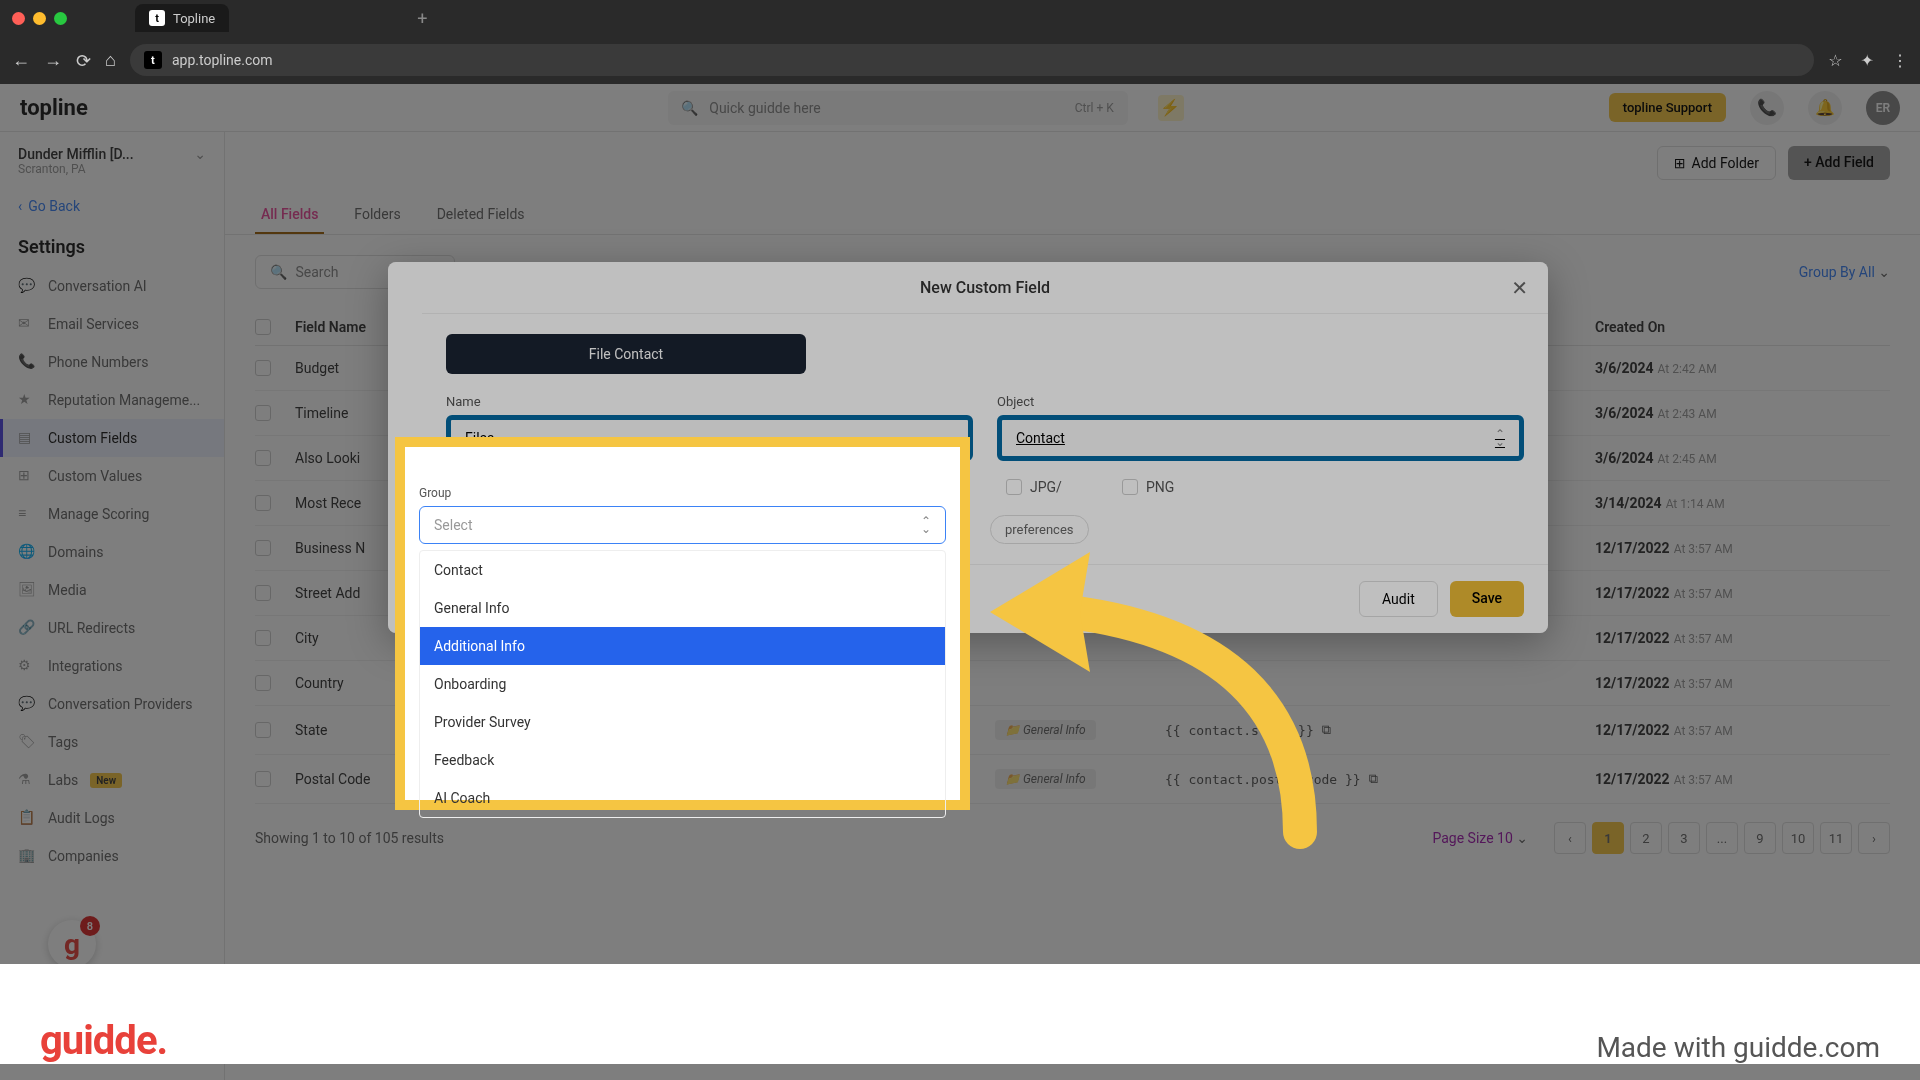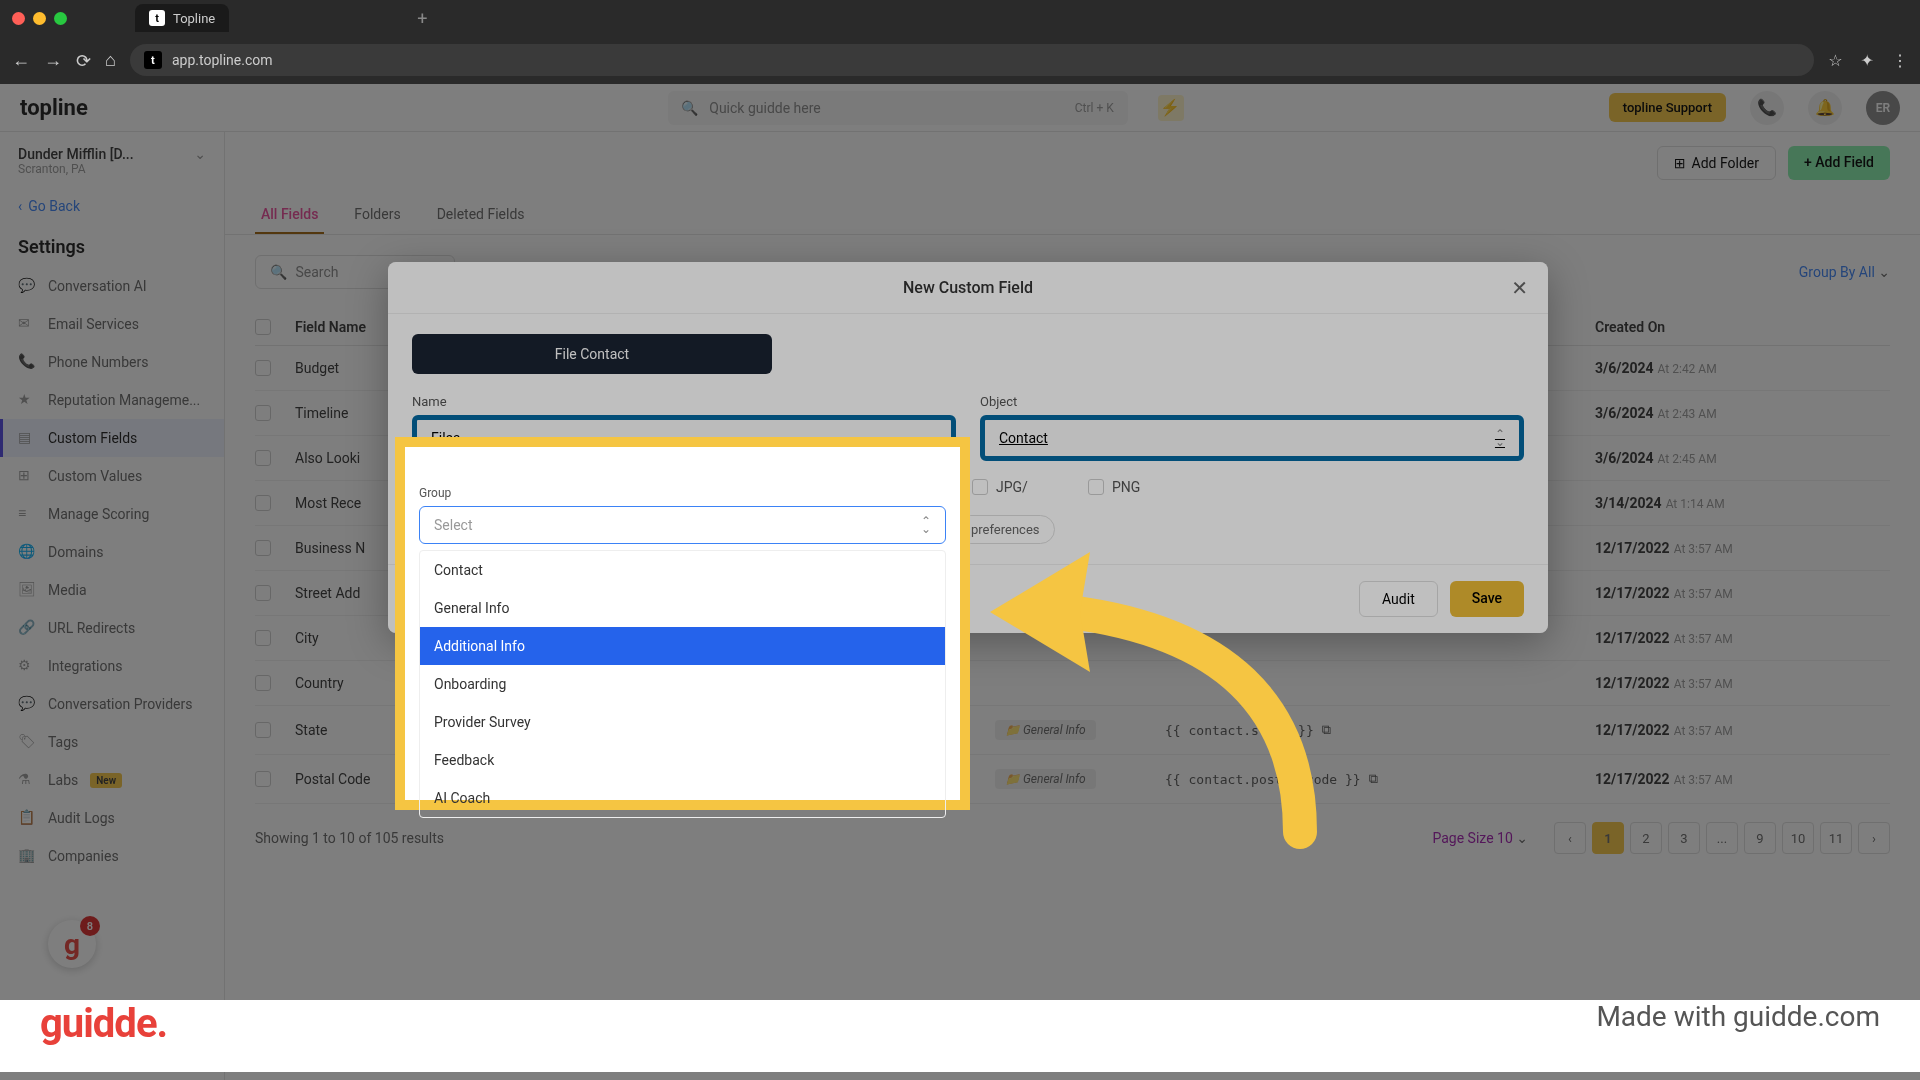--- a/index.html
+++ b/index.html
@@ -43,21 +43,21 @@
 .settings-title { padding: 10px 18px; font-size: 18px; font-weight: 600; color: #1a1a1a; }
 .sidebar-item { padding: 10px 18px; display: flex; align-items: center; gap: 12px; font-size: 14px; color: #666; cursor: pointer; }
 .sidebar-item.active { background: #eef2ff; border-left: 3px solid #4f46e5; color: #1a1a1a; padding-left: 15px; }
 .sidebar-icon { width: 18px; height: 18px; color: #999; }
 .badge-new { background: #f5c542; color: #333; font-size: 10px; padding: 2px 6px; border-radius: 3px; font-weight: 600; }
 
 .main-content { flex: 1; padding: 0; overflow: hidden; }
 .content-header { display: flex; align-items: center; padding: 14px 30px 0; gap: 20px; }
 .action-btns { margin-left: auto; display: flex; gap: 12px; }
 .btn-outline { border: 1px solid #ddd; background: #fff; padding: 8px 16px; border-radius: 6px; font-size: 14px; display: flex; align-items: center; gap: 6px; }
-.btn-primary { background: #86efac; padding: 8px 16px; border-radius: 6px; font-size: 14px; font-weight: 500; }
+.btn-primary { background: #a3a3a3; padding: 8px 16px; border-radius: 6px; font-size: 14px; font-weight: 500; }
 
 .tabs { display: flex; gap: 24px; padding: 16px 30px 0; border-bottom: 1px solid #e5e5e5; }
 .tab { padding: 10px 6px; font-size: 14px; color: #666; cursor: pointer; }
 .tab.active { color: #ec4899; font-weight: 500; border-bottom: 2px solid #a16207; }
 
 .toolbar-row { display: flex; align-items: center; padding: 20px 30px; gap: 16px; }
 .search-input { border: 1px solid #ddd; border-radius: 6px; padding: 8px 14px; font-size: 14px; color: #888; display: flex; align-items: center; gap: 8px; width: 200px; }
 .group-by { margin-left: auto; font-size: 14px; color: #666; }
 .group-by span { color: #3b82f6; }
 
@@ -76,21 +76,21 @@
 .checkbox { width: 16px; height: 16px; border: 1.5px solid #ccc; border-radius: 3px; }
 
 .table-footer { display: flex; align-items: center; padding: 18px 30px; font-size: 14px; color: #666; }
 .pagination { margin-left: auto; display: flex; align-items: center; gap: 6px; }
 .page-size { margin-right: 20px; }
 .page-size span { color: #a21caf; }
 .page-btn { width: 32px; height: 32px; border: 1px solid #ddd; border-radius: 4px; display: flex; align-items: center; justify-content: center; font-size: 13px; cursor: pointer; }
 .page-btn.active { background: #f5c542; border-color: #f5c542; font-weight: 600; }
 
 
-.modal { position: absolute; left: 388px; top: 178px; width: 1160px; background: #fff; border-radius: 8px; z-index: 200; box-shadow: 0 10px 40px rgba(0,0,0,0.3); }
+.modal { position: absolute; left: 388px; top: 178px; width: 1160px; background: #fff; border-radius: 8px; z-index: 200; box-shadow: 0 10px 40px rgba(0,0,0,0.3); padding-left: 34px; }
 .modal-dim { position: absolute; inset: 0; background: rgba(0,0,0,0.25); z-index: 150; border-radius: 8px; pointer-events: none; }
 .modal-header { padding: 16px 24px; display: flex; align-items: center; justify-content: center; position: relative; border-bottom: 1px solid #eee; }
 .modal-title { font-size: 16px; font-weight: 500; color: #333; }
 .modal-close { position: absolute; right: 20px; font-size: 20px; color: #666; cursor: pointer; }
 .modal-body { padding: 20px 24px; }
 .type-chip { background: #1a2332; color: #fff; padding: 12px 0; border-radius: 6px; font-size: 14px; text-align: center; width: 360px; margin-bottom: 20px; }
 .form-row { display: flex; gap: 24px; margin-bottom: 18px; }
 .form-group { flex: 1; }
 .form-label { font-size: 13px; color: #555; margin-bottom: 6px; display: block; }
 .form-input { width: 100%; border: 5px solid #0369a1; border-radius: 6px; padding: 10px 14px; font-size: 14px; background: #fafafa; text-decoration: underline; }
@@ -108,21 +108,21 @@
 .hl-label { font-size: 12px; color: #555; margin-bottom: 6px; margin-top: 33px; }
 .hl-select { border: 1.5px solid #3b82f6; border-radius: 6px; padding: 10px 14px; display: flex; align-items: center; justify-content: space-between; font-size: 14px; color: #999; margin-bottom: 6px; }
 .dropdown-list { border: 1px solid #eee; border-radius: 4px; overflow: hidden; }
 .dd-item { padding: 11px 14px; font-size: 14px; color: #333; cursor: pointer; }
 .dd-item.selected { background: #2563eb; color: #fff; }
 
 
 .arrow-svg { position: absolute; left: 960px; top: 428px; width: 380px; height: 340px; z-index: 310; }
 
 
-.guidde-footer { position: absolute; bottom: 8px; left: 0; right: 0; height: 72px; background: #fff; display: flex; align-items: flex-start; padding: 0 40px; z-index: 400; }
+.guidde-footer { position: absolute; bottom: 16px; left: 0; right: 0; height: 100px; background: #fff; display: flex; align-items: flex-end; padding: 0 40px; z-index: 400; }
 .guidde-logo { color: #e8413a; font-size: 40px; font-weight: 700; letter-spacing: -1px; }
 .guidde-made { margin-left: auto; color: #555; font-size: 28px; }
 
 .notif-circle { position: absolute; left: 48px; bottom: 112px; width: 48px; height: 48px; border-radius: 50%; background: #fff; box-shadow: 0 2px 8px rgba(0,0,0,0.2); z-index: 50; display: flex; align-items: center; justify-content: center; }
 .notif-g { color: #e8413a; font-size: 28px; font-weight: 700; }
 .notif-count { position: absolute; top: -4px; right: -4px; background: #dc2626; color: #fff; width: 20px; height: 20px; border-radius: 50%; font-size: 11px; display: flex; align-items: center; justify-content: center; font-weight: 600; }
 </style>
 </head>
 <body>
 

